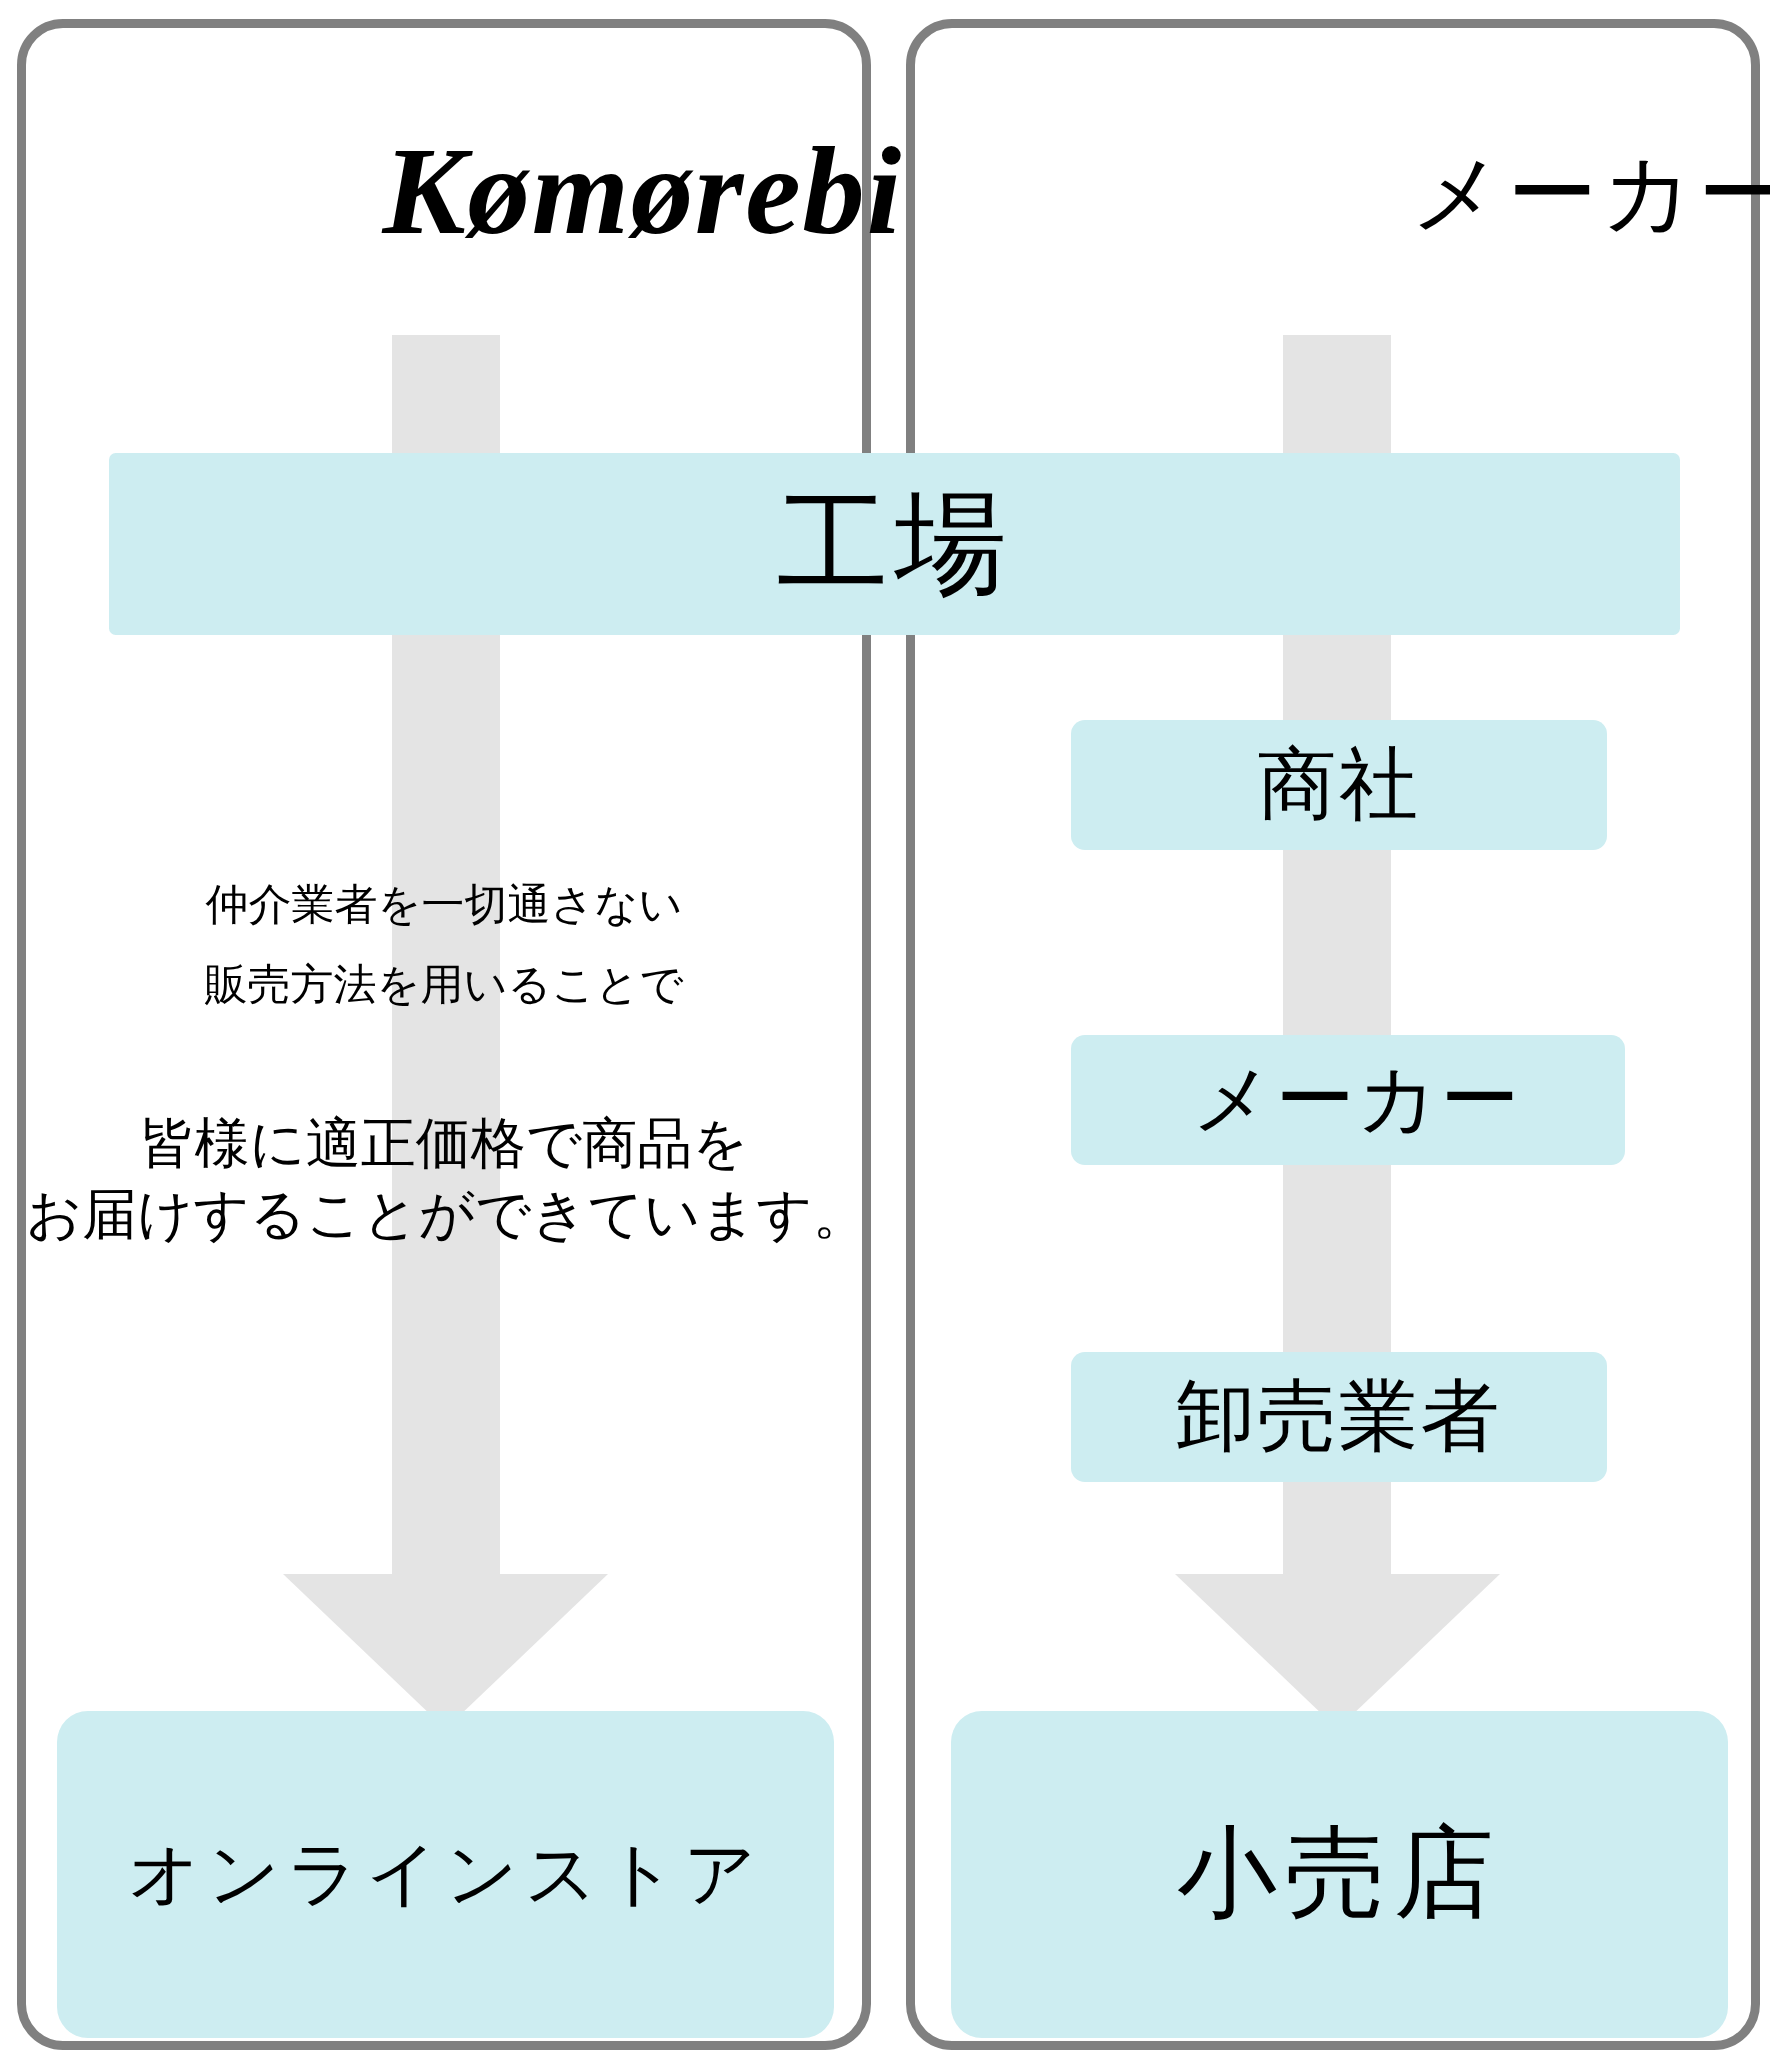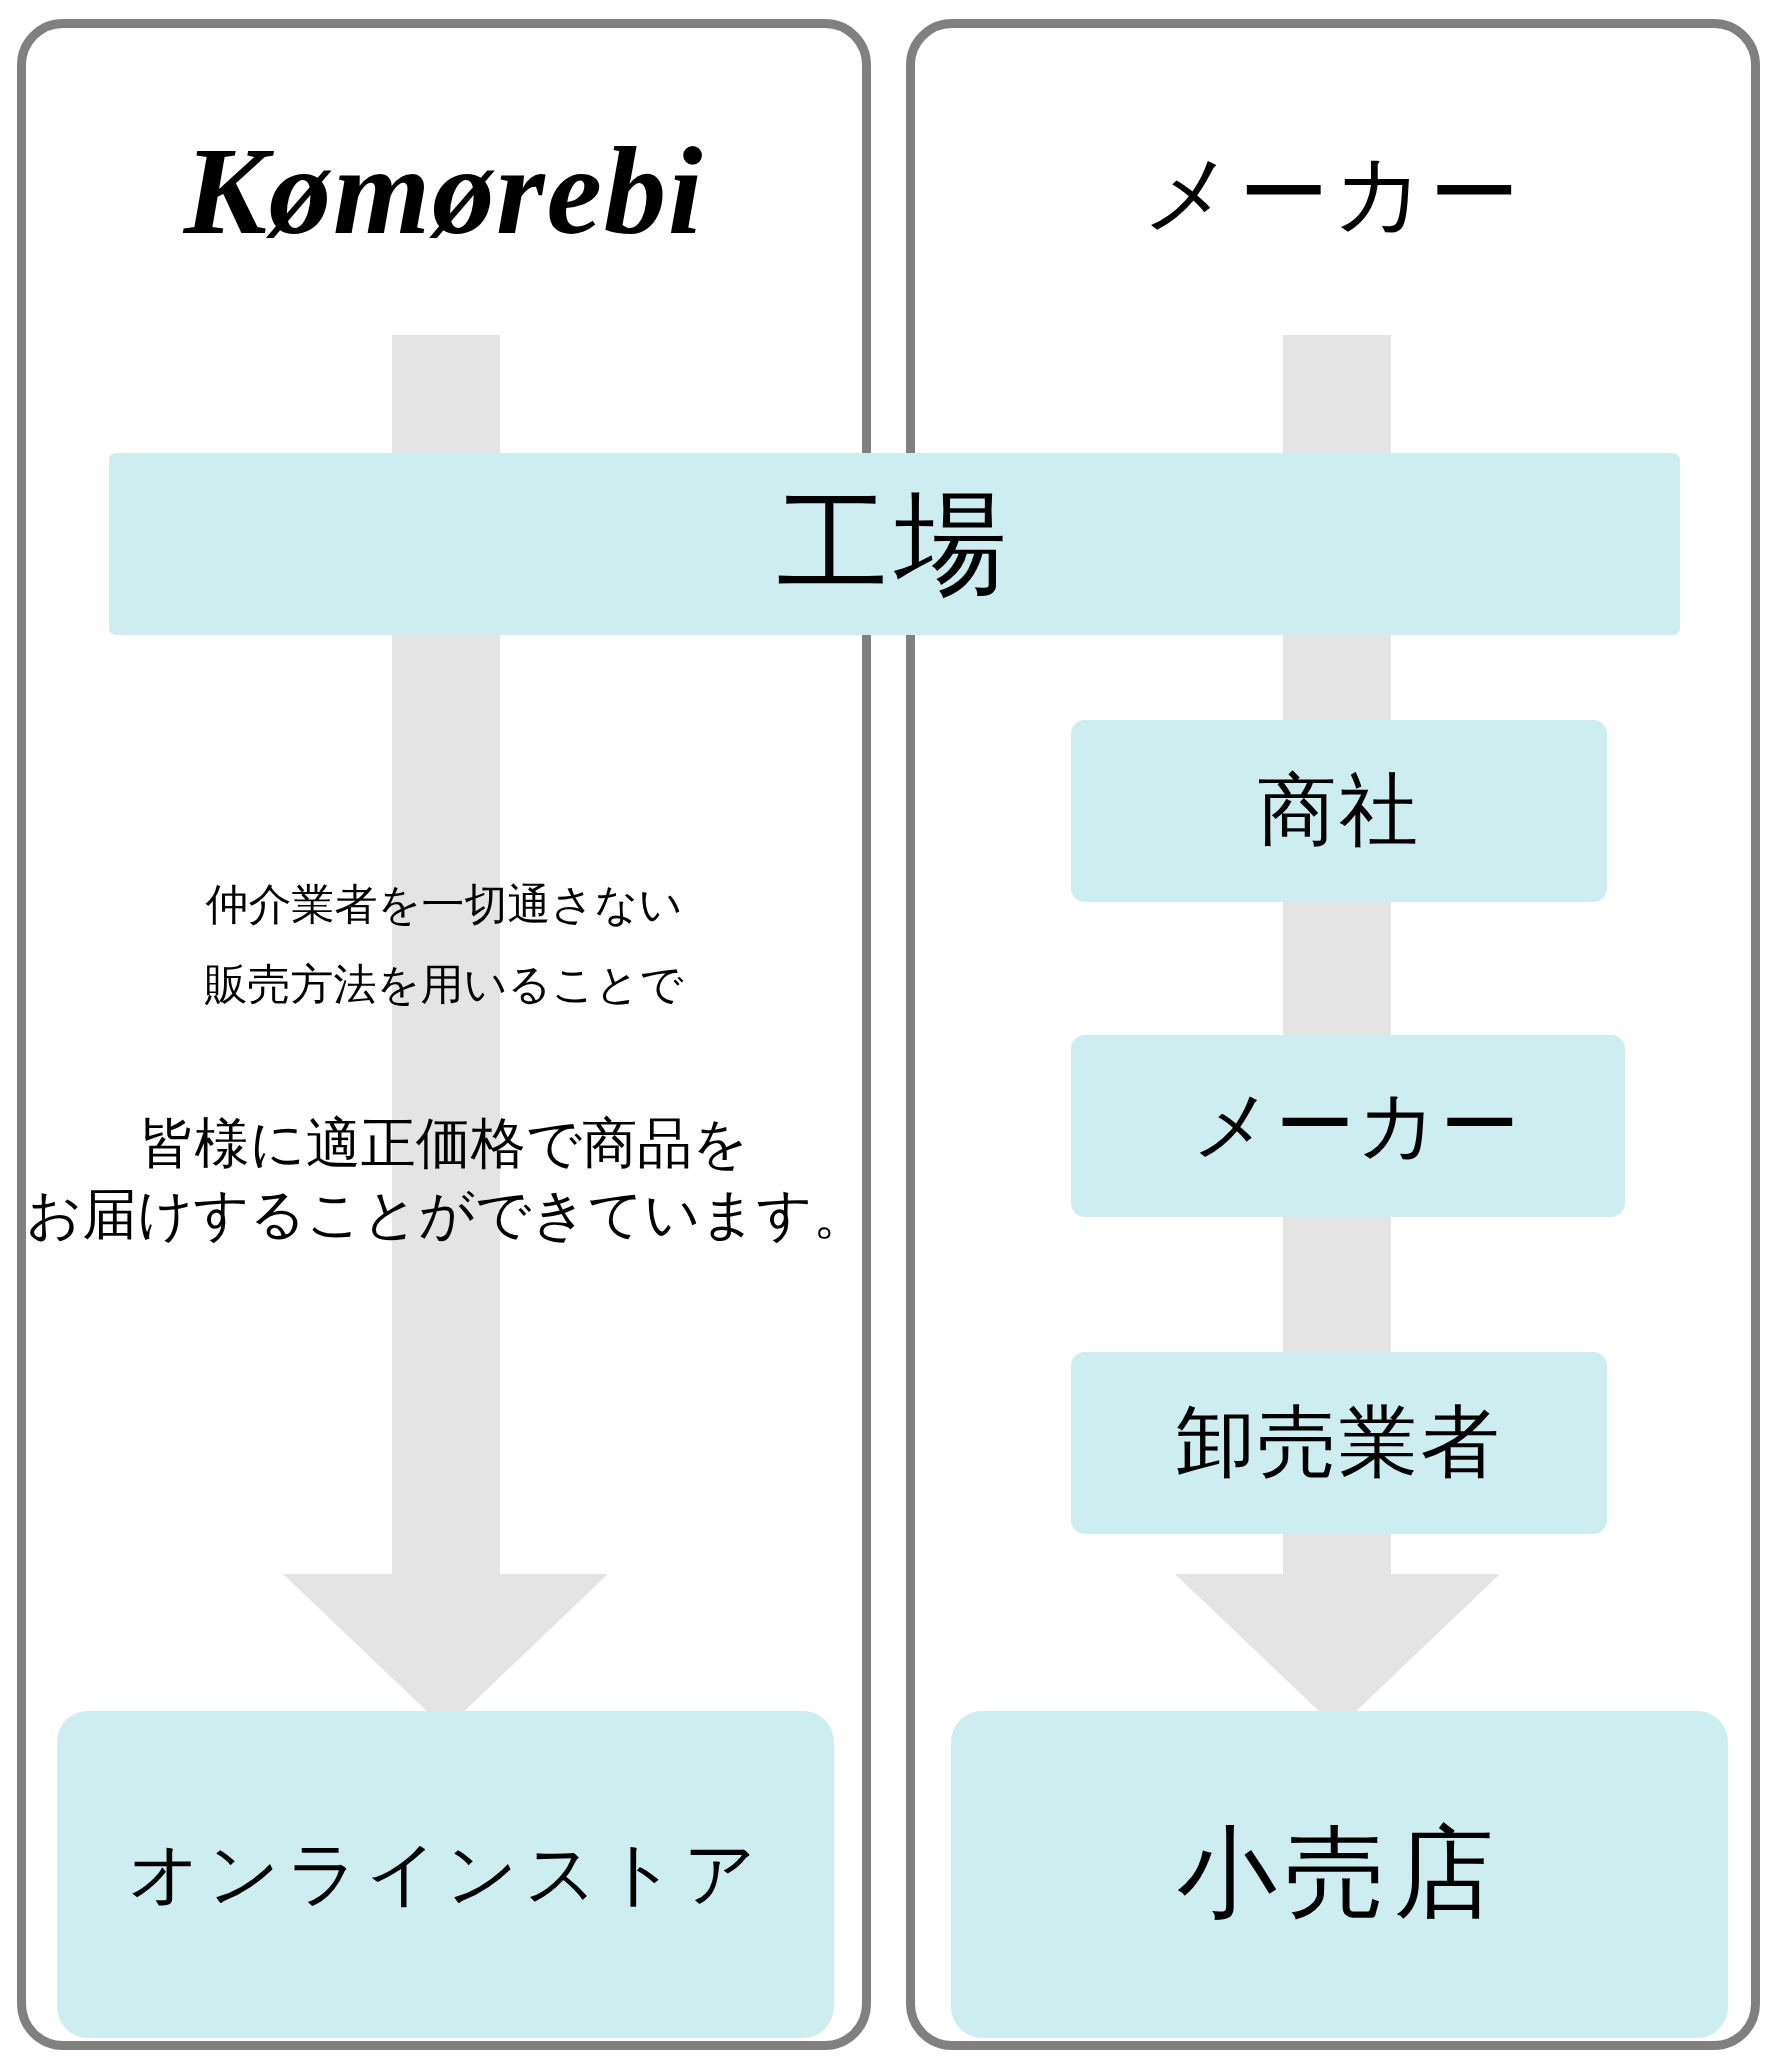--- a/index.html
+++ b/index.html
@@ -28,23 +28,24 @@
     border-radius: 46px;
     z-index: 1;
   }
   .panel-left  { left: 17px; }
   .panel-right { left: 906px; }
 
   
   .title {
     position: absolute;
     width: 854px;
-    text-align: center;
+    text-align: right;
     z-index: 4;
     white-space: nowrap;
+    margin-left: 32px;
   }
   .logo-title {
     left: 17px;
     top: 129px;
     font-family: "Liberation Serif", "DejaVu Serif", serif;
     font-style: italic;
     font-weight: bold;
     font-size: 125px;
     line-height: 125px;
     letter-spacing: 1.7px;
@@ -96,21 +97,21 @@
     top: 419px;
     width: 1571px;
     height: 182px;
     border-radius: 6.7px;
     font-size: 112px;
     letter-spacing: 5.8px;
   }
   .step-box {
     left: 1071px;
     width: 536px;
-    height: 182px;
+    height: 130px;
     border-radius: 14px;
     font-size: 79px;
     letter-spacing: 2.5px;
     white-space: nowrap;
   }
   .step-1 { top: 686px; }
   .step-2 { top: 1001px; padding-left: 18px; }
   .step-3 { top: 1318px; }
 
   .end-box {

